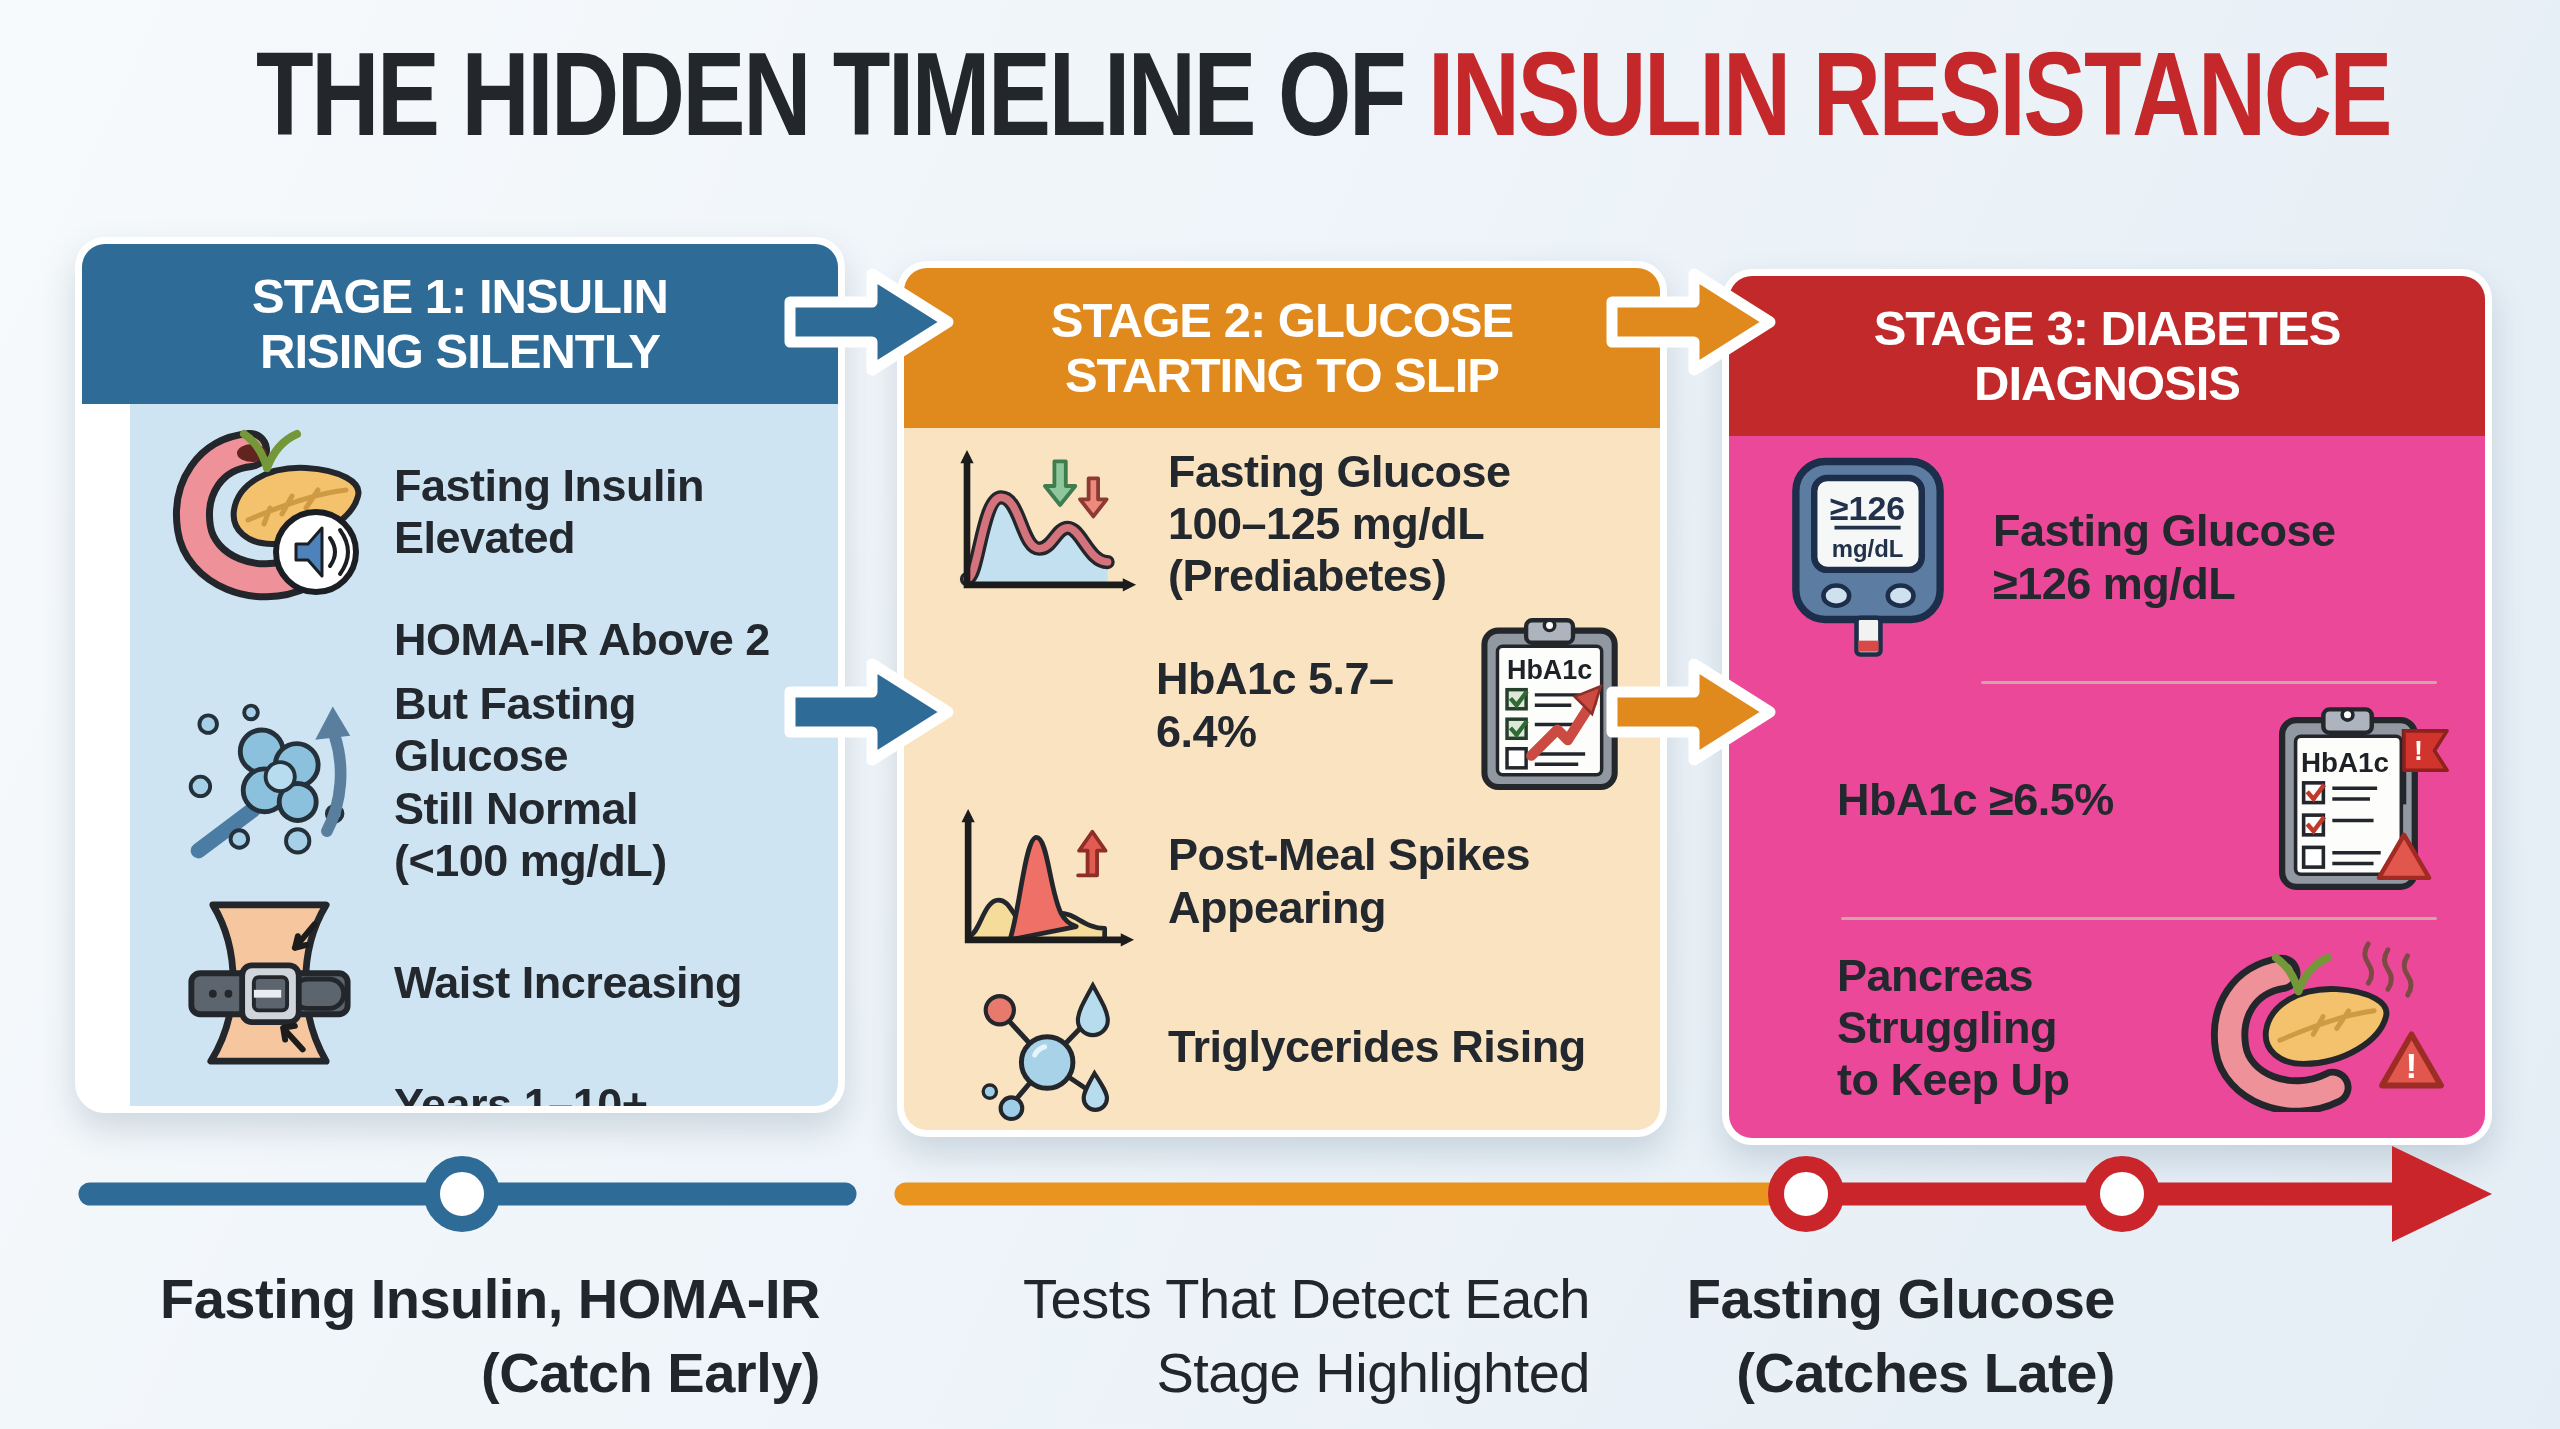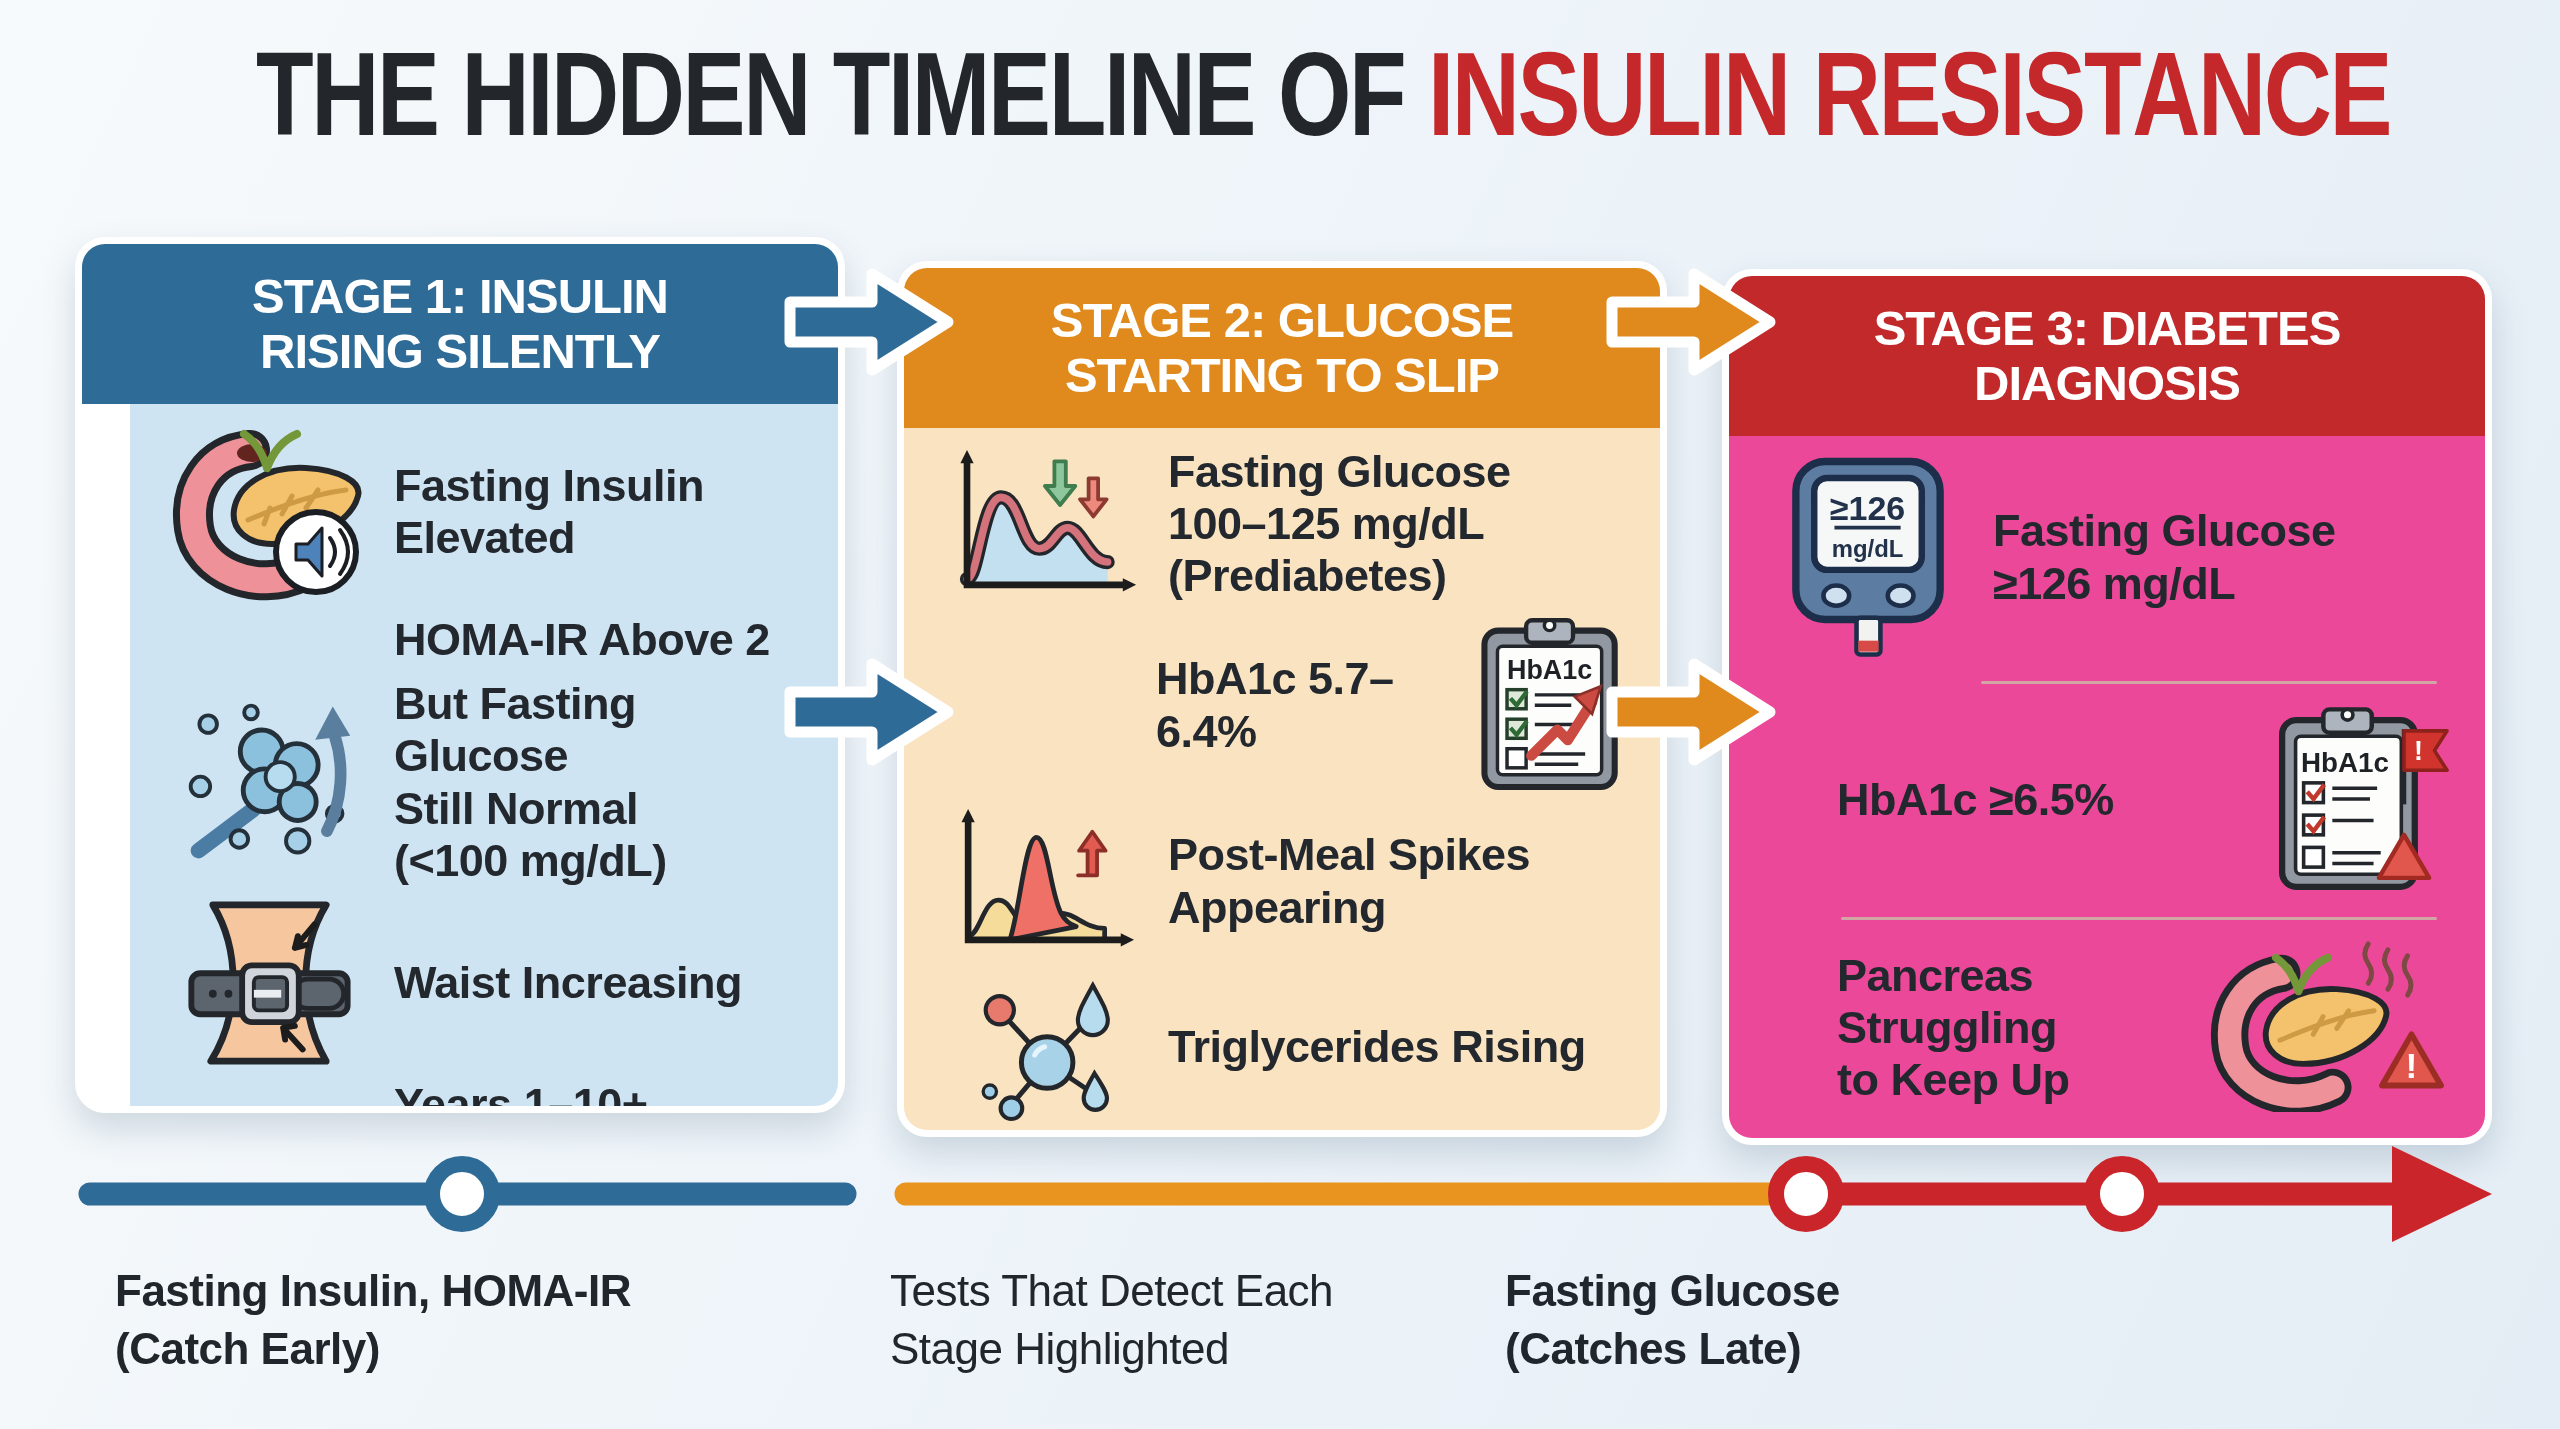--- a/index.html
+++ b/index.html
@@ -61,22 +61,22 @@
   
   .flow-arrow{position:absolute;width:172px;height:112px;z-index:5;}
   .fa-h1{left:784px;top:266px;}
   .fa-b1{left:784px;top:656px;}
   .fa-h2{left:1606px;top:266px;}
   .fa-b2{left:1606px;top:656px;}
 
   
   .timeline-svg{position:absolute;left:0;top:1122px;}
   .tl-label{
-    position:absolute;top:1262px;text-align:left;
-    font-size:44px;line-height:1.32;white-space:pre-line;color:#20262c;letter-spacing:-0.5px;
+    position:absolute;top:1262px;text-align:right;
+    font-size:56px;line-height:1.32;white-space:pre-line;color:#20262c;letter-spacing:-0.5px;
   }
   .tl-label.bold{font-weight:700;}
   .tl-label.regular{font-weight:400;}
   .tl-1{left:115px;width:705px;}
   .tl-2{left:890px;width:700px;}
   .tl-3{left:1505px;width:610px;}
 
   svg text{font-family:"Liberation Sans","DejaVu Sans",sans-serif;}
 </style>
 </head>

